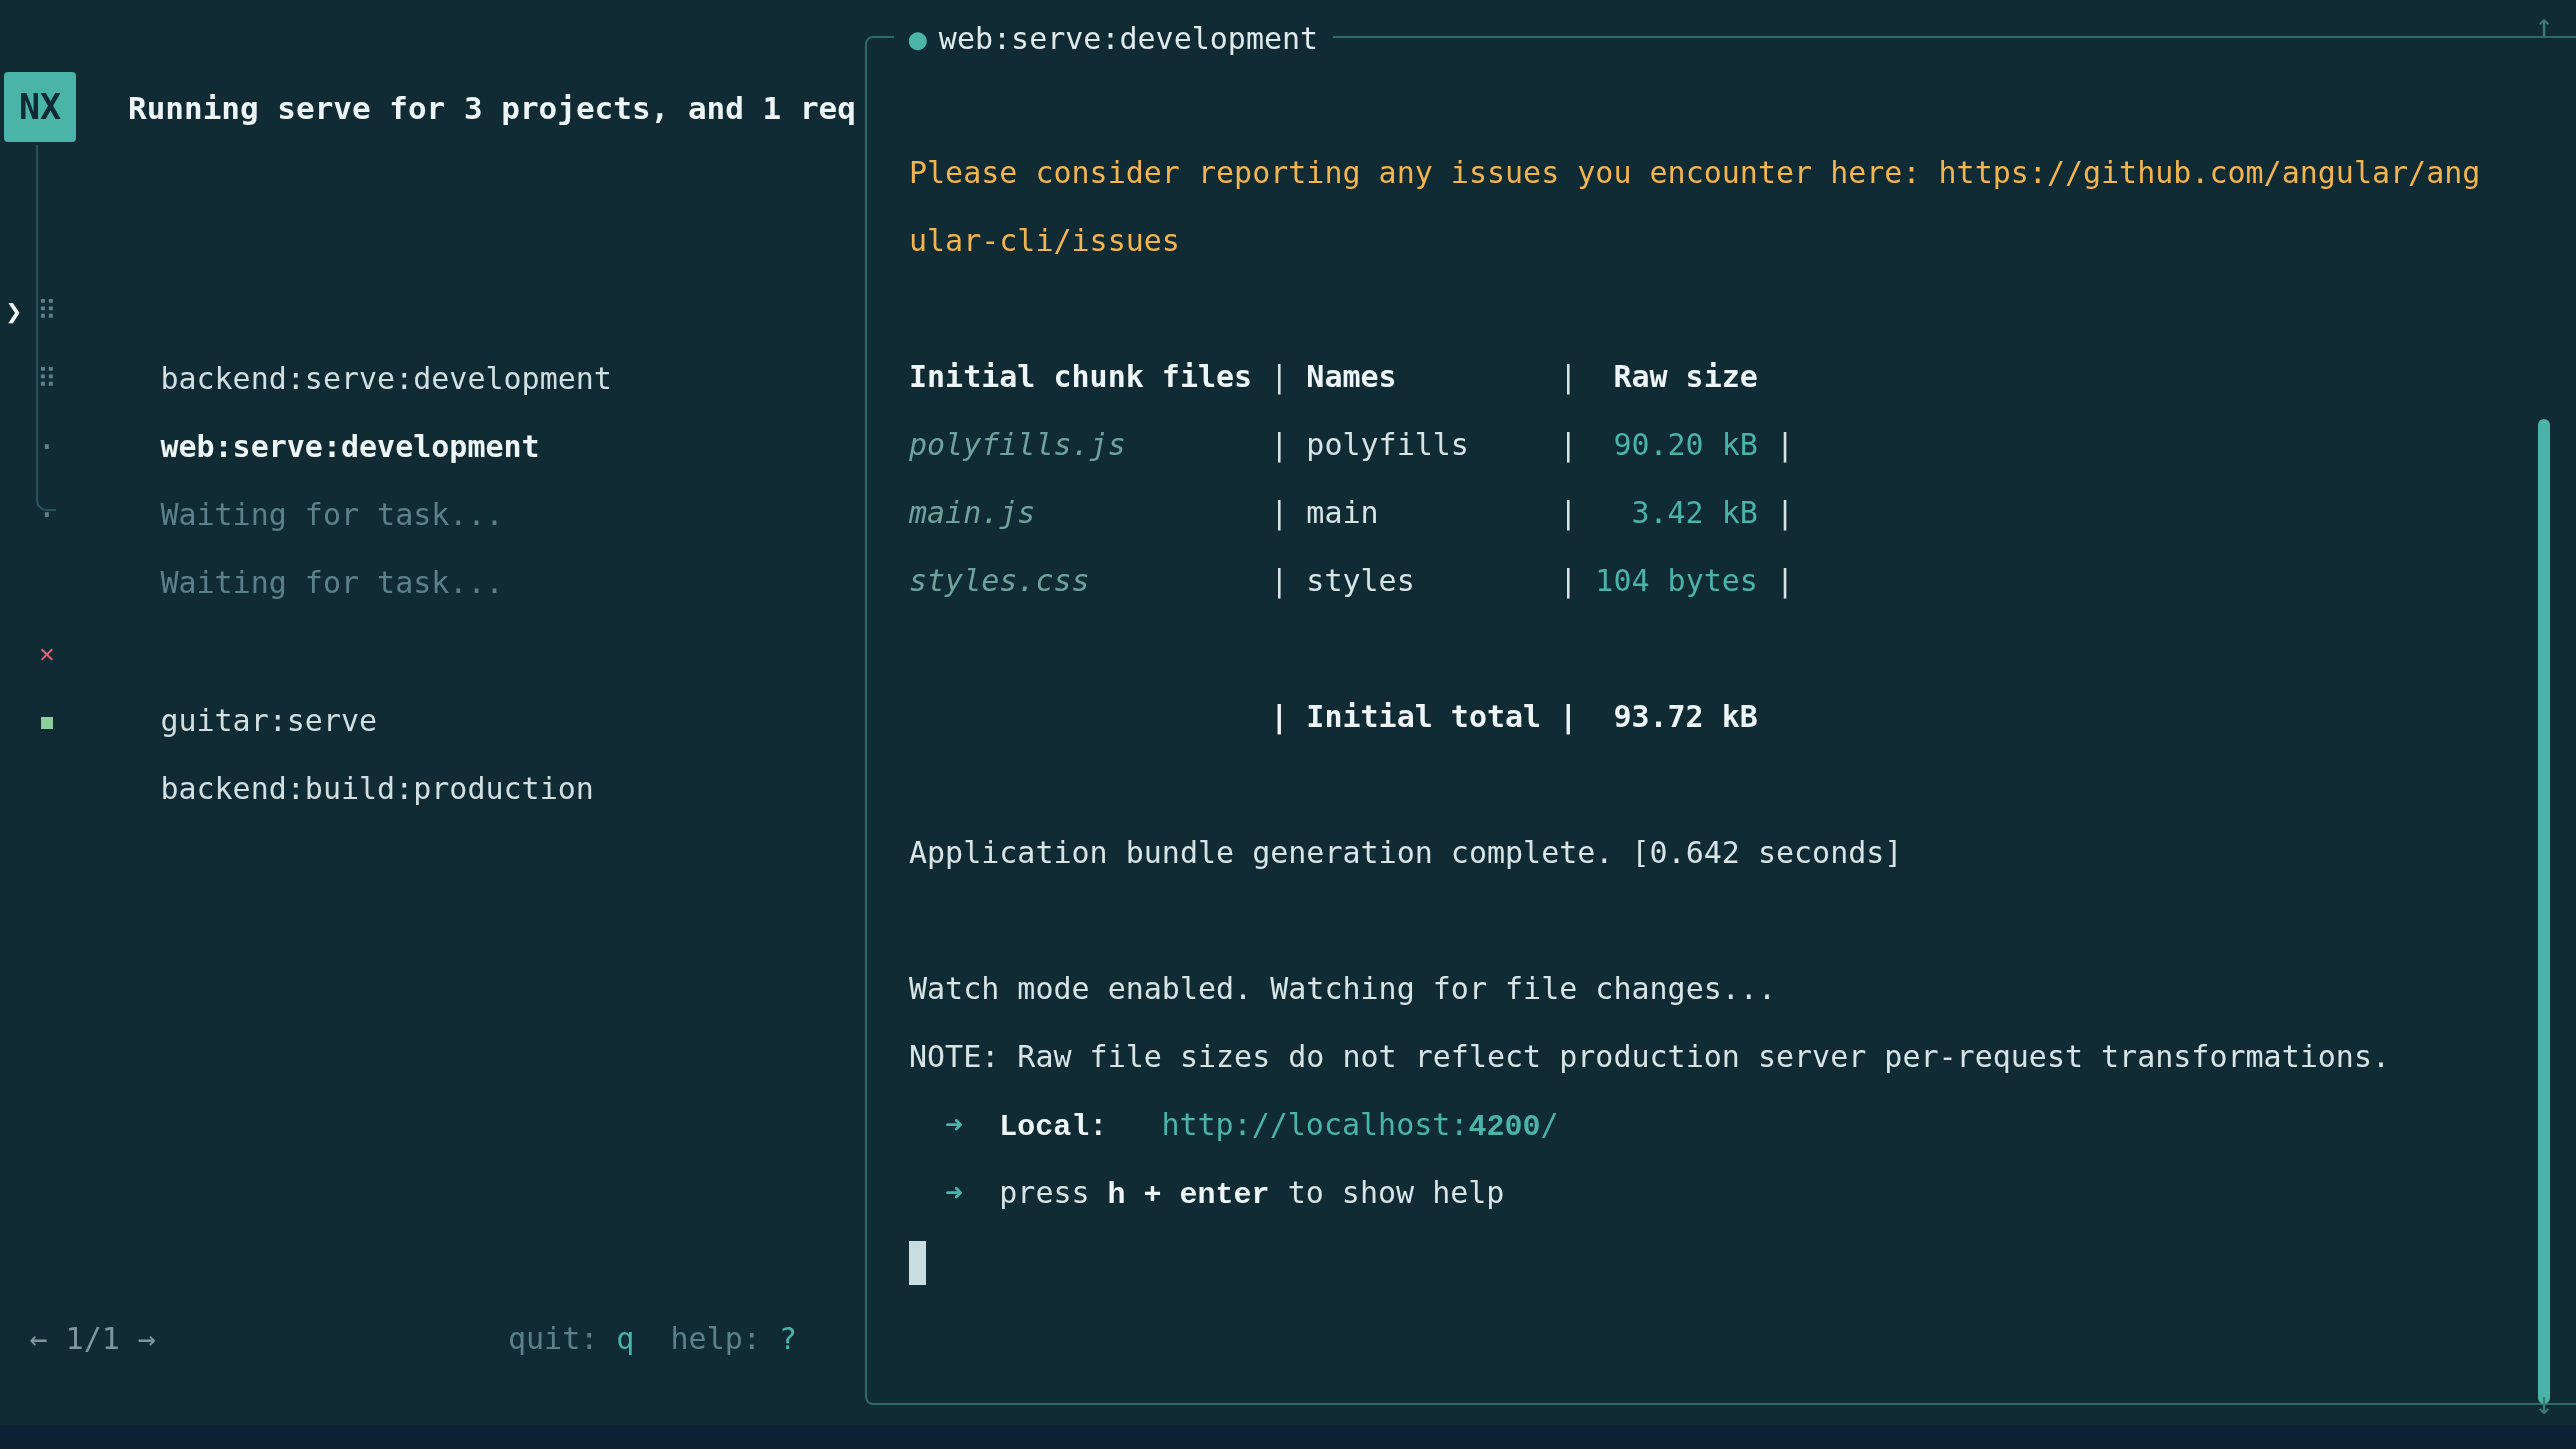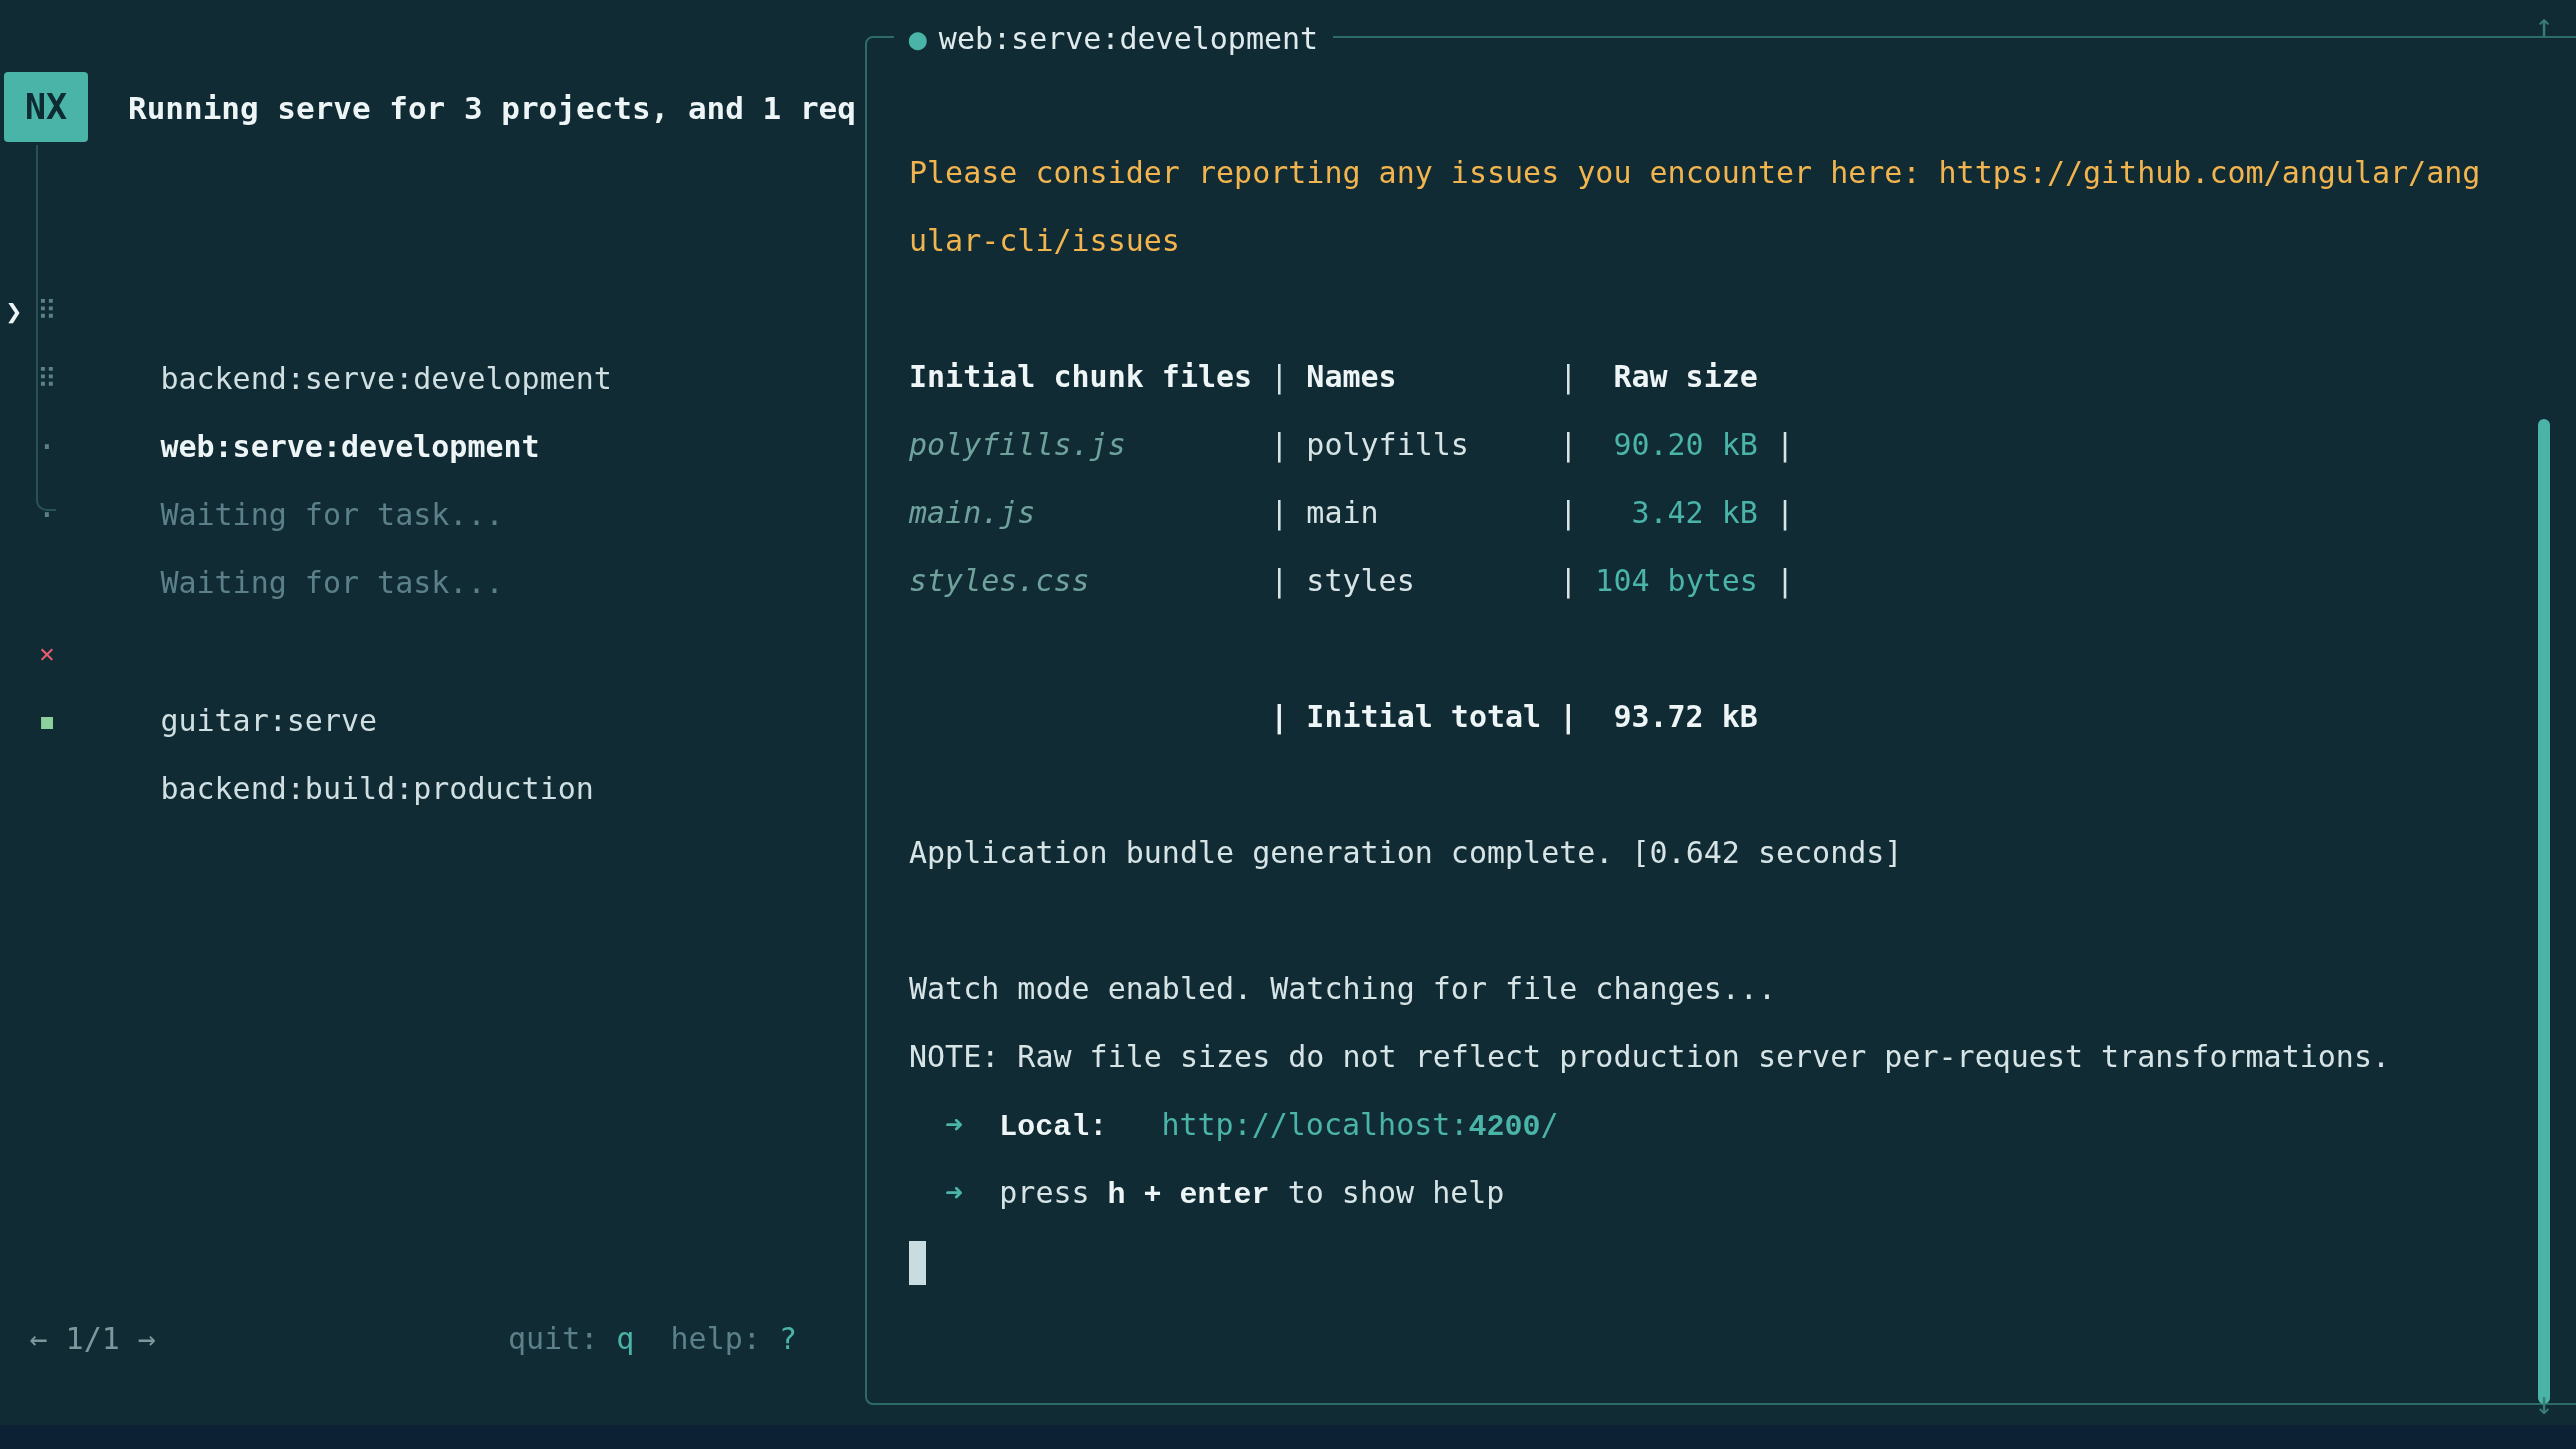--- a/index.html
+++ b/index.html
@@ -21,21 +21,21 @@
   *{margin:0;padding:0;box-sizing:border-box;}
   html,body{background:#000;}
   .screen{
     position:relative;width:2576px;height:1449px;overflow:hidden;
     background:var(--bg);
     font-family:"DejaVu Sans Mono","Liberation Mono",monospace;
     font-size:30px;color:var(--fg);
   }
   
   .badge{
-    position:absolute;left:4px;top:72px;width:84px;height:70px;
+    position:absolute;left:4px;top:72px;width:72px;height:70px;
     background:var(--teal);color:#0e2a32;border-radius:4px;
     display:flex;align-items:center;justify-content:center;
     font-size:35px;font-weight:bold;
   }
   .app-title{
     position:absolute;left:128px;top:87px;width:728px;height:42px;
     line-height:42px;font-size:31px;font-weight:bold;color:var(--bright);
     white-space:nowrap;overflow:hidden;
   }
   .tree-line{

